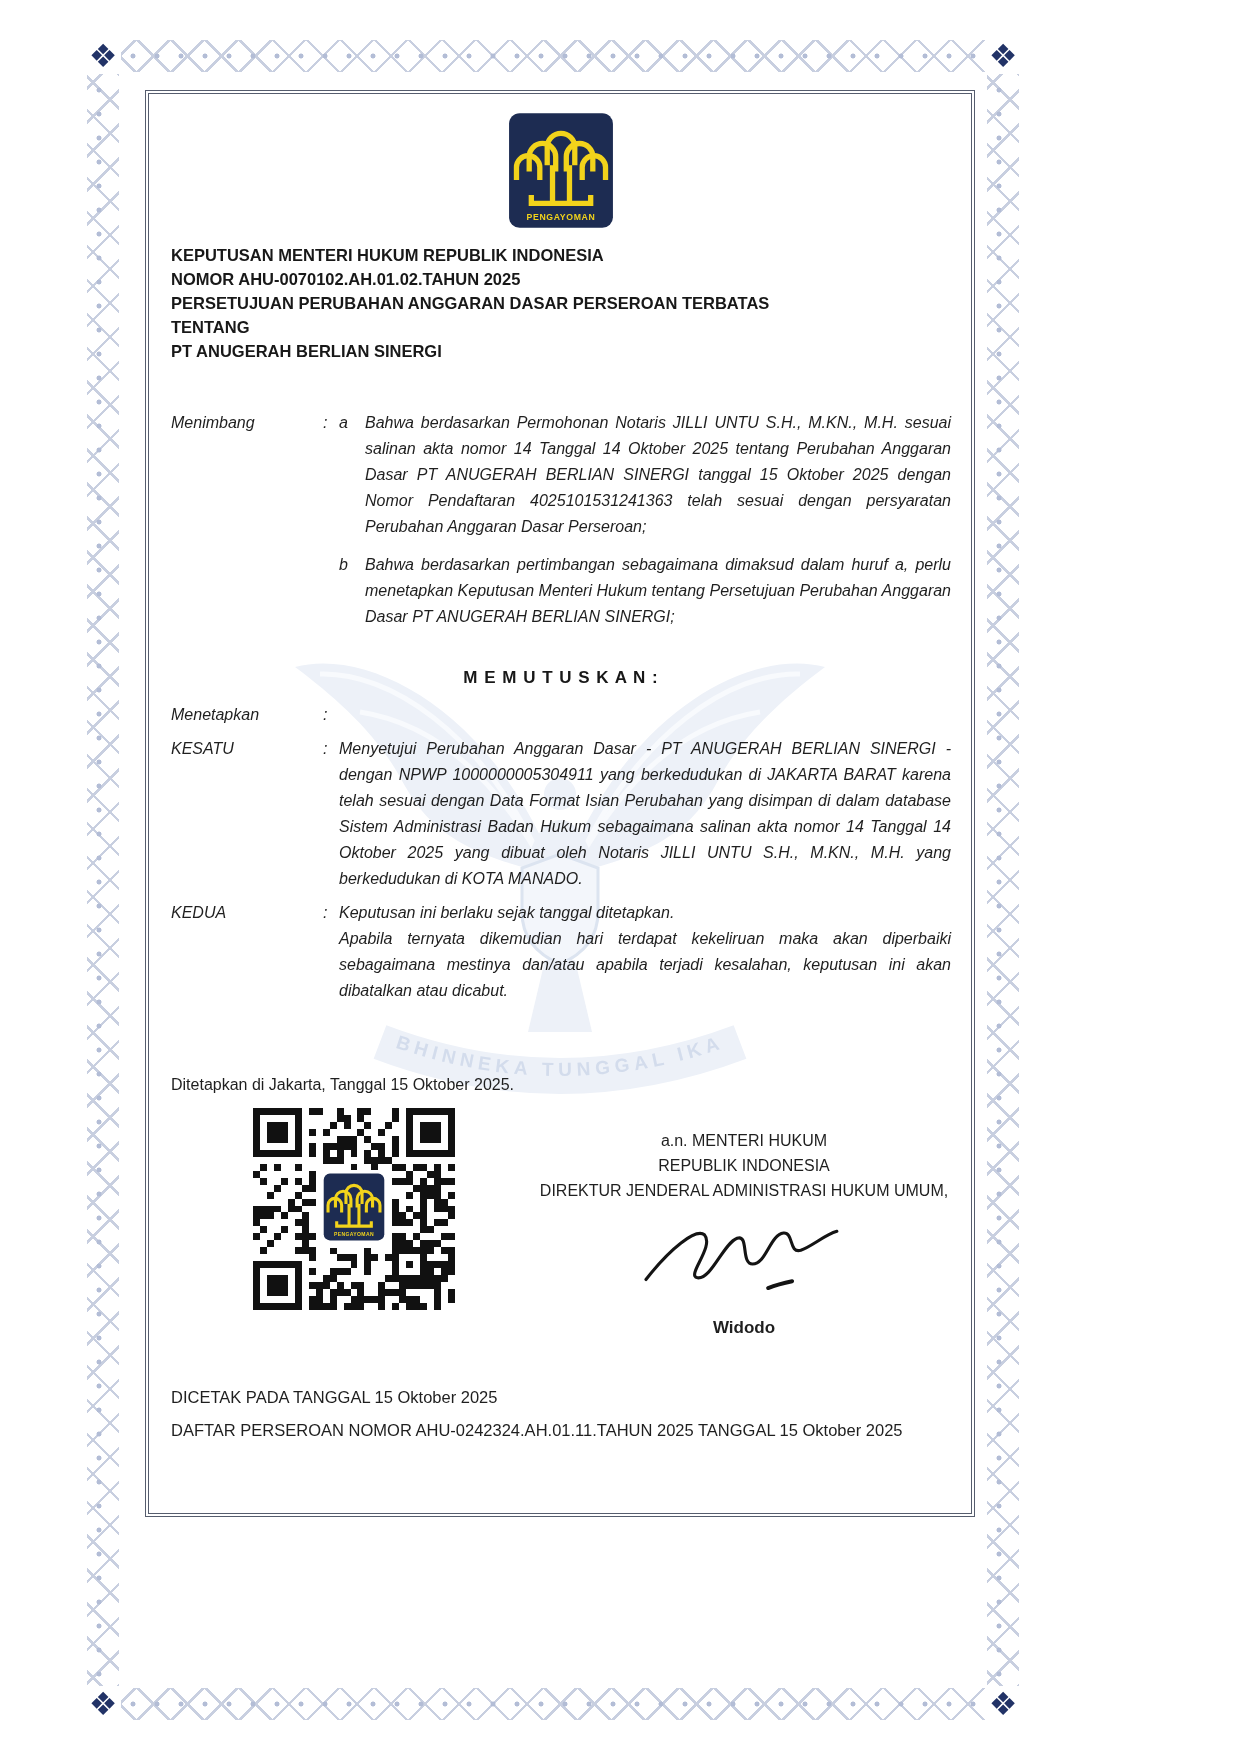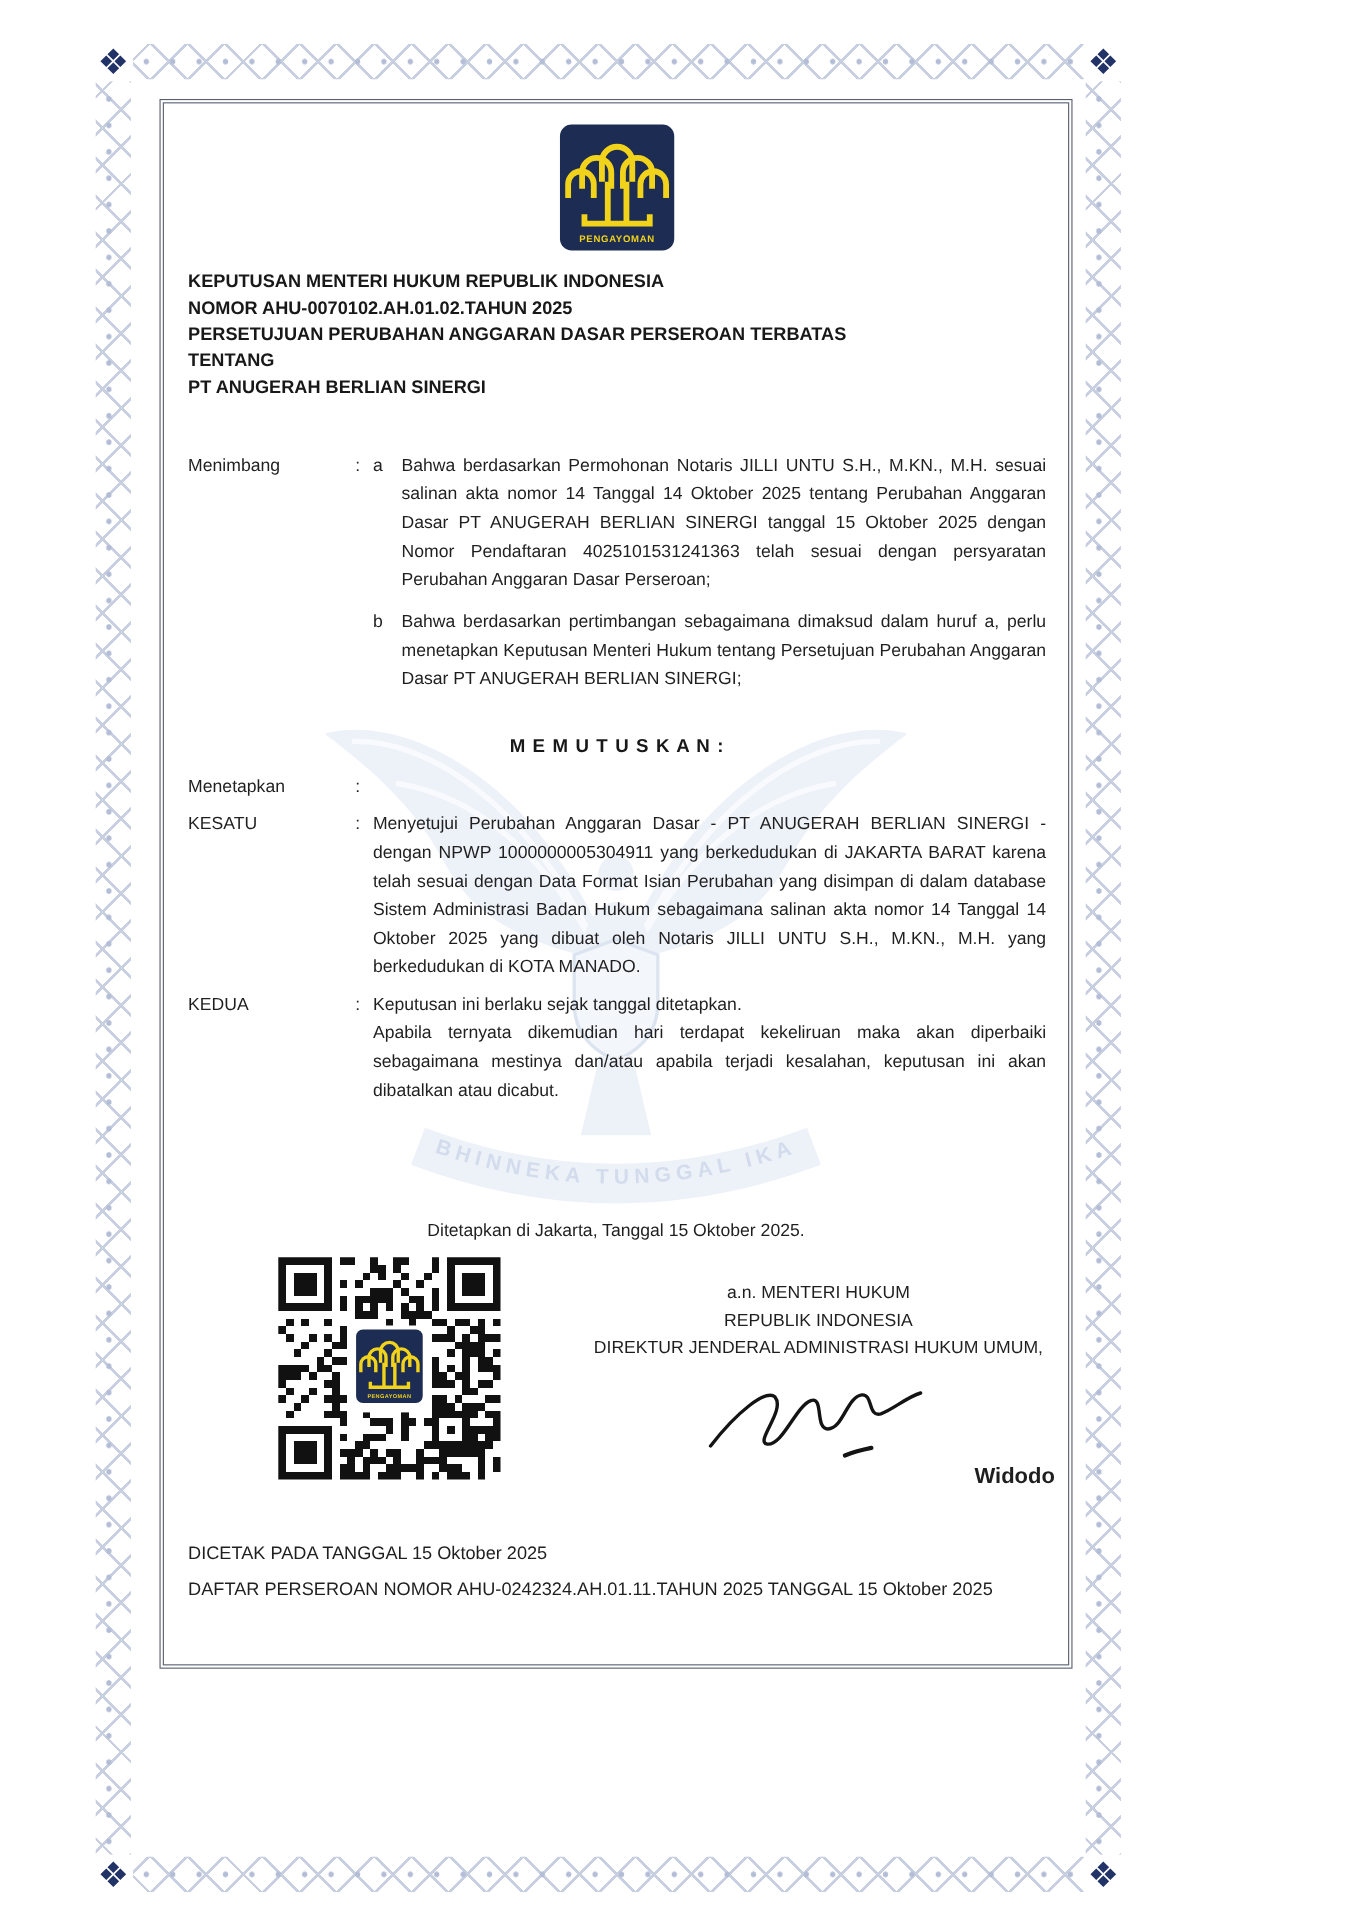--- a/index.html
+++ b/index.html
@@ -34,37 +34,37 @@
     position:absolute; left:145px; top:90px; width:830px; height:1427px;
     border:4px double #565d6e; background:#fff;
   }
   .watermark { position:absolute; left:50%; top:468px; transform:translateX(-50%); z-index:0; }
   .content { position:relative; z-index:1; height:100%; padding:16px 20px 0 22px; }
   
   .logo-wrap { text-align:center; margin-top:2px; }
   .title { margin-top:10px; text-align:left; font-weight:bold; font-size:16.5px; line-height:24px; color:#181818; }
   
   .block-menimbang { margin-top:47px; }
-  .drow { display:grid; grid-template-columns:152px 16px 1fr; font-size:16px; line-height:26px; }
+  .drow { display:grid; grid-template-columns:152px 16px 1fr; font-size:16px; line-height:26px;font-style:italic; }
   .drow .lbl { color:#1f1f1f; }
   .items { display:flex; flex-direction:column; gap:12px; }
   .m-item { display:grid; grid-template-columns:26px 1fr; }
   .just { text-align:justify; }
   .memutuskan { text-align:center; font-weight:bold; font-size:17px; letter-spacing:1px; margin-top:38px; color:#181818; }
   .mt14 { margin-top:14px; } .mt8 { margin-top:8px; }
   
-  .place-date { text-align:center; margin-top:106px; font-size:16px; padding-right:2px; }
+  .place-date { text-align:left; margin-top:72px; font-size:16px; padding-right:2px; }
   .sign-row { display:flex; align-items:flex-start; margin-top:8px; }
   .qr { position:relative; width:214px; height:214px; margin-left:76px; background:#fff; padding:6px; }
   .qr svg.code { display:block; width:202px; height:202px; }
   .qr-logo { position:absolute; inset:0; display:flex; align-items:center; justify-content:center; }
   .qr-logo-box { background:#fff; padding:3px 5px; }
   .sign-block { width:430px; margin-left:auto; margin-right:-8px; text-align:center; padding-top:26px; font-size:16px; line-height:25px; }
   .sig-svg { display:block; margin:6px auto 0; }
-  .signer { font-weight:bold; font-size:20px; margin-top:0;text-align:right; }
+  .signer { font-weight:bold; font-size:17px; margin-top:20px; }
   
   .footer { margin-top:44px; font-size:16.5px; line-height:26px; }
   .footer .reg { font-weight:normal; margin-top:7px; }
 </style>
 </head>
 <body>
 
 <div class="page">
 
   <div class="corner tl">❖</div>

